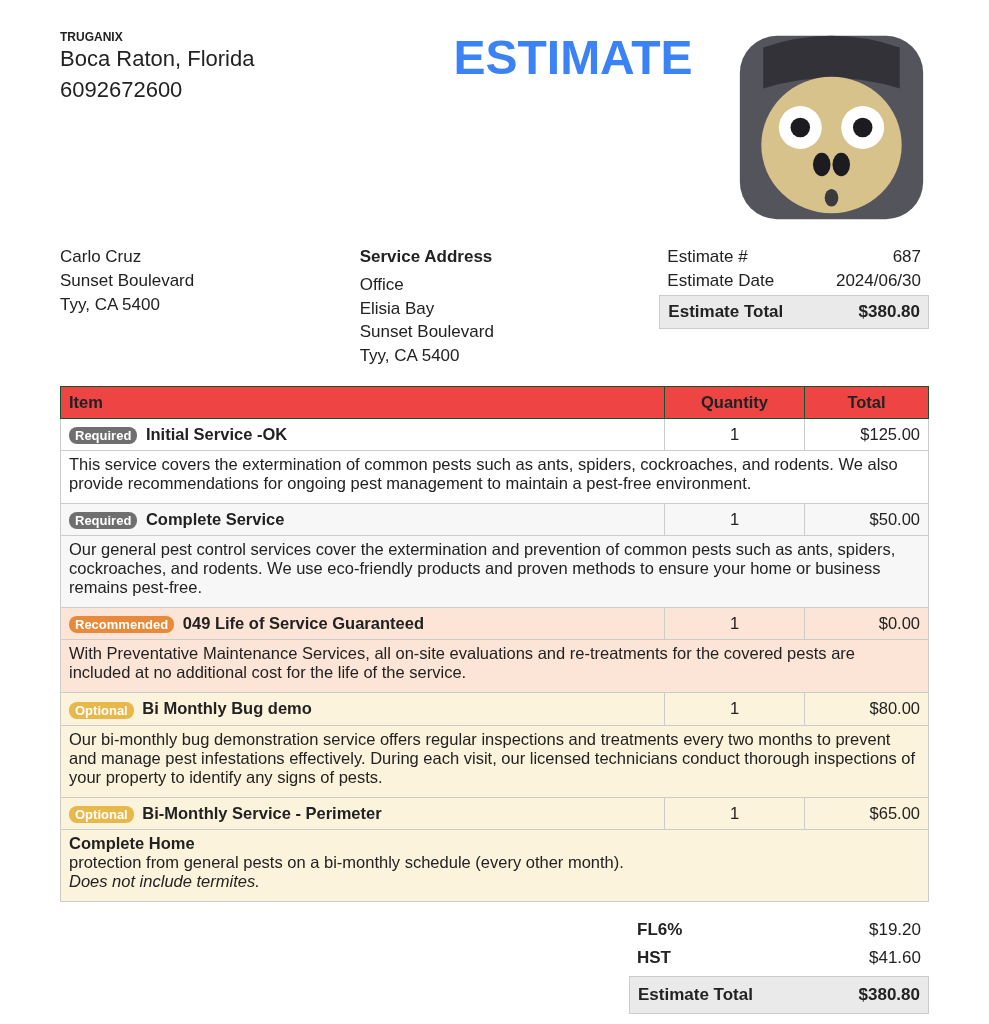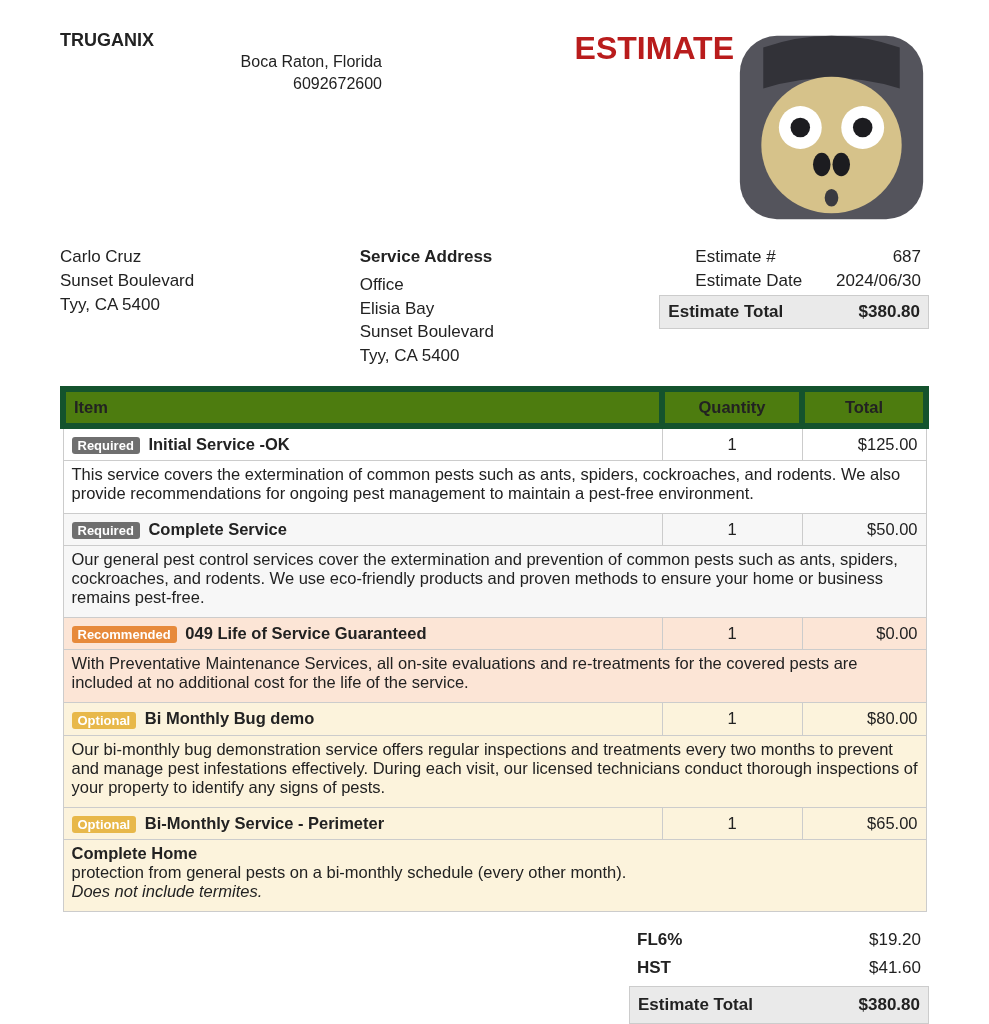--- a/index.html
+++ b/index.html
@@ -6,40 +6,40 @@
   body {
     margin: 0;
     padding: 30px 60px;
     font-family: -apple-system, BlinkMacSystemFont, "Segoe UI", Helvetica, Arial, sans-serif;
     color: #222;
     background: #fff;
     width: 989px;
   }
   .top { display: flex; justify-content: space-between; align-items: flex-start; margin-bottom: 20px; }
   .company { flex: 1; }
-  .company-name { font-weight: 700; font-size: 18px; }
-  .company-addr, .company-phone { font-size: 16px; line-height: 1.4; text-align: right; }
-  .doc-title { flex: 1; font-size: 32px; font-weight: 800; text-align: right; padding-left: 30px; color:#b91c1c; }
+  .company-name { font-weight: 700; font-size: 12px; }
+  .company-addr, .company-phone { font-size: 22px; line-height: 1.4; }
+  .doc-title { flex: 1; font-size: 48px; font-weight: 800; text-align: center; padding-left: 30px; color:#3b82f6; }
   .logo-box { width: 195px; height: 195px; display:flex; align-items:center; justify-content:center; }
   .logo-box svg { width: 195px; height: 195px; }
 
   .mid { display: flex; gap: 30px; margin-bottom: 18px; align-items:flex-start; }
   .col { flex: 1; font-size: 17px; line-height: 1.4; }
   .col h4 { margin: 0 0 4px 0; font-size: 17px; font-weight:700; }
   .est-box { flex: 1; font-size: 17px; }
-  .est-row { display:flex; justify-content:space-between; padding: 2px 8px; margin-left: 28px; }
+  .est-row { display:flex; justify-content:space-between; padding: 2px 8px; }
   .est-total { background:#eaeaea; border:1px solid #ccc; font-weight:700; padding:6px 8px; display:flex; justify-content:space-between; margin-top:2px; }
 
   table.items { width: 100%; border-collapse: collapse; font-size: 16.5px; }
-  table.items thead th { background:#4d7c0f; border:6px solid #14532d; padding:6px 8px; text-align:left; font-weight:700; }
+  table.items thead th { background:#ef4444; border:1px solid #14532d; padding:6px 8px; text-align:left; font-weight:700; }
   table.items thead th.qty { text-align:center; width:140px; }
   table.items thead th.tot { text-align:center; width:124px; }
   table.items tbody tr.head td { border:1px solid #ccc; padding:6px 8px; vertical-align:top; }
   table.items tbody tr.desc td { border:1px solid #ccc; border-top:none; padding:4px 8px 10px 8px; }
-  .tag { display:inline-block; font-size:13px; font-weight:700; color:#fff; padding:1px 6px; border-radius:3px; margin-right:4px; vertical-align:middle; }
+  .tag { display:inline-block; font-size:13px; font-weight:700; color:#fff; padding:1px 6px; border-radius:8px; margin-right:4px; vertical-align:middle; }
   .tag.req { background:#6f6f6f; }
   .tag.rec { background:#e78a3b; }
   .tag.opt { background:#e8b84a; }
   .item-name { font-weight:700; }
   td.qty { text-align:center; }
   td.tot { text-align:right; }
 
   .bg-white { background:#fff; }
   .bg-grey  { background:#f7f7f7; }
   .bg-rec   { background:#fce5d6; }

